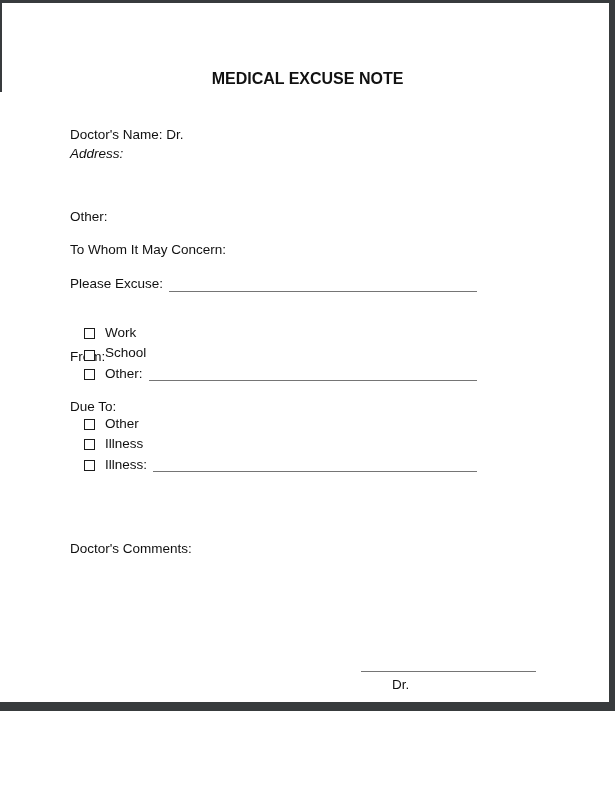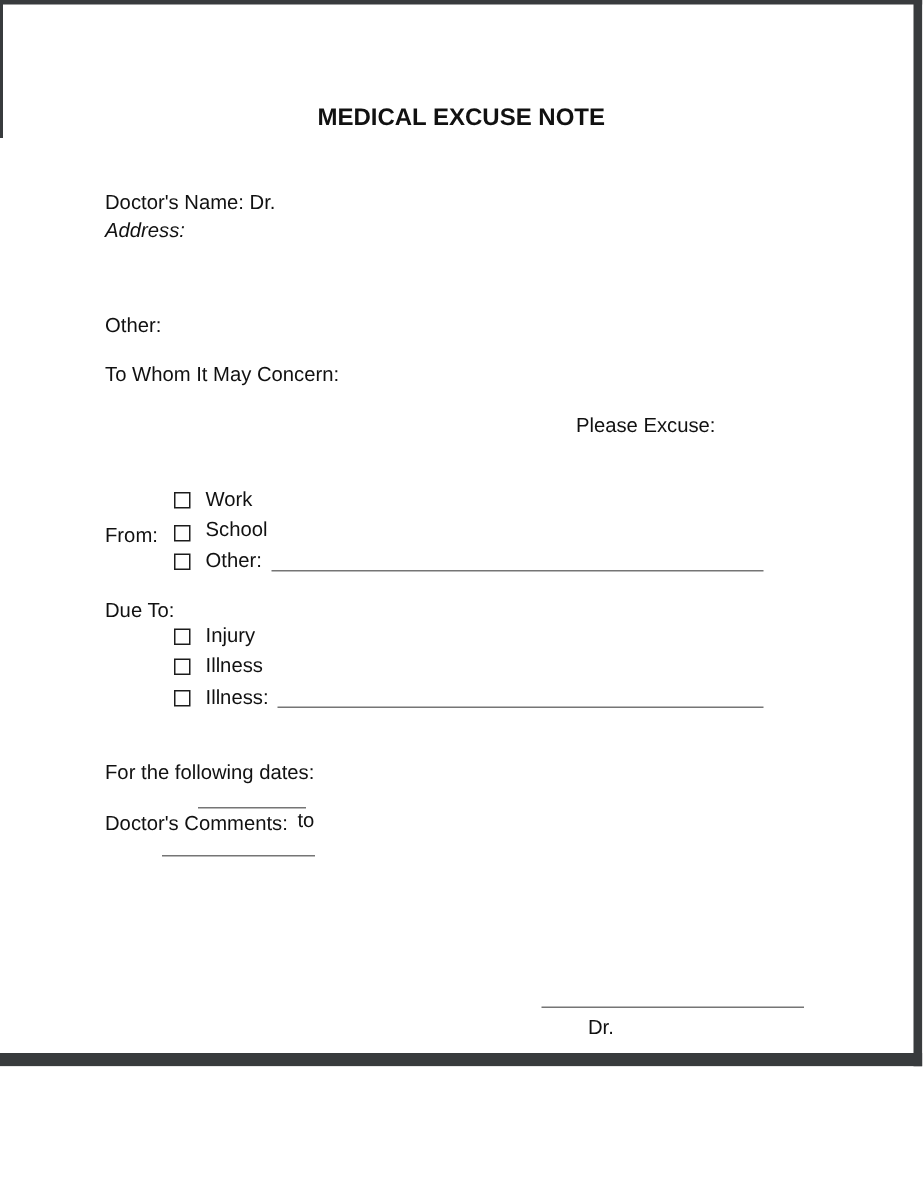--- a/index.html
+++ b/index.html
@@ -22,29 +22,29 @@
   .abs { position: absolute; line-height: 16px; white-space: nowrap; }
 
   .title {
     top: 70px; left: 0; width: 615px;
     text-align: center;
     font-weight: bold;
     font-size: 16px;
     line-height: 18px;
   }
 
-  .row { display: flex; align-items: flex-end; flex-direction: column; }
+  .row { display: flex; align-items: flex-end; }
   .blank {
     border-bottom: 1px solid var(--blank_line, #757575);
     height: 15px;
     flex: 1 1 auto;
   }
   .blank.fixed { flex: 0 0 auto; }
 
-  .chk-row { display: flex; align-items: center; margin-left: 32px; }
+  .chk-row { display: flex; align-items: center; }
   .checkbox {
     width: 11px; height: 11px;
     border: 1.5px solid #1c1c1c;
     background: #ffffff;
     box-sizing: border-box;
     flex: 0 0 auto;
     margin-top: 1px;
   }
   .chk-label { margin-left: 10px; }
   .chk-row .blank { margin-left: 6px; margin-bottom: 1px; }
@@ -95,37 +95,31 @@
   <div class="abs chk-row" style="top:365px; left:84px; width:393px;">
     <span class="checkbox"></span>
     <span class="chk-label">Other:</span>
     <span class="blank"></span>
   </div>
 
   <div class="abs" style="top:399px; left:70px;">Due To:</div>
 
   <div class="abs chk-row" style="top:416px; left:84px;">
     <span class="checkbox"></span>
-    <span class="chk-label">Injury</span>
+    <span class="chk-label">Other</span>
   </div>
   <div class="abs chk-row" style="top:436px; left:84px;">
     <span class="checkbox"></span>
     <span class="chk-label">Illness</span>
   </div>
   <div class="abs chk-row" style="top:456px; left:84px; width:393px;">
     <span class="checkbox"></span>
     <span class="chk-label">Illness:</span>
     <span class="blank"></span>
   </div>
 
-  <div class="abs row dates" style="top:507px; left:70px;">
-    <span>For the following dates:</span>
-    <span class="blank fixed gap-l gap-r" style="width:72px;"></span>
-    <span>to</span>
-    <span class="blank fixed gap-l" style="width:102px;"></span>
-  </div>
 
   <div class="abs" style="top:541px; left:70px;">Doctor's Comments:</div>
 
   <div class="sig-line"></div>
   <div class="abs" style="top:677px; left:392px;">Dr.</div>
 
 </div>
 
 </body></html>

